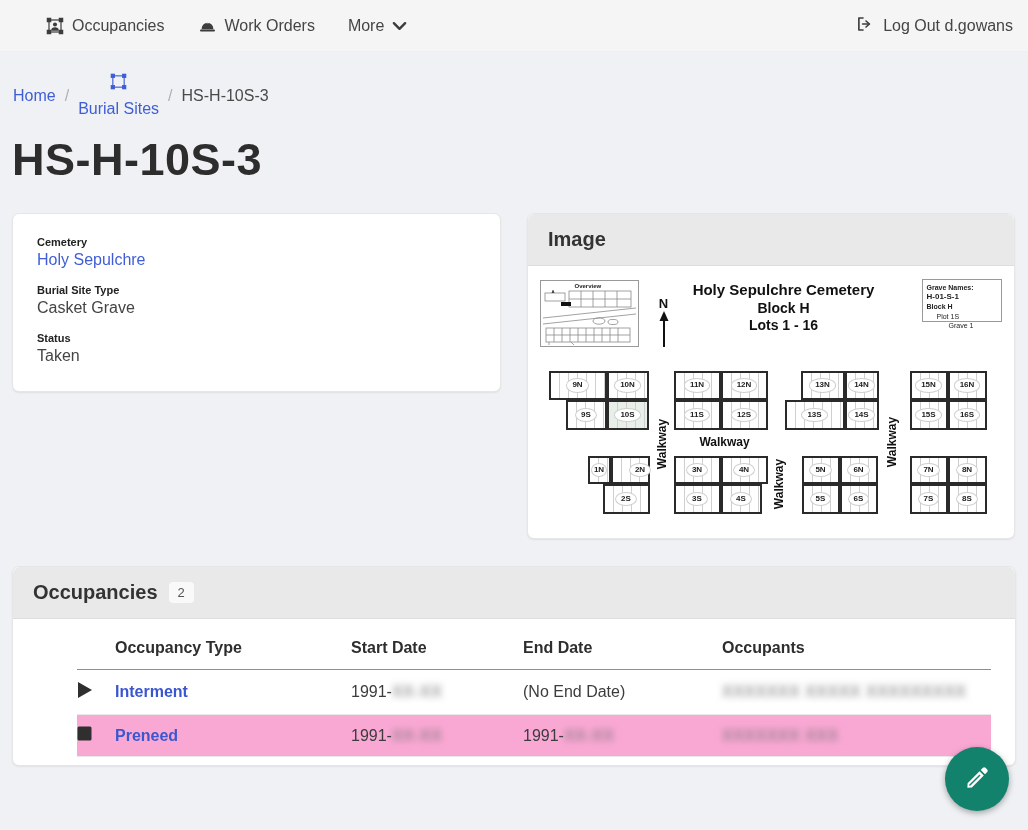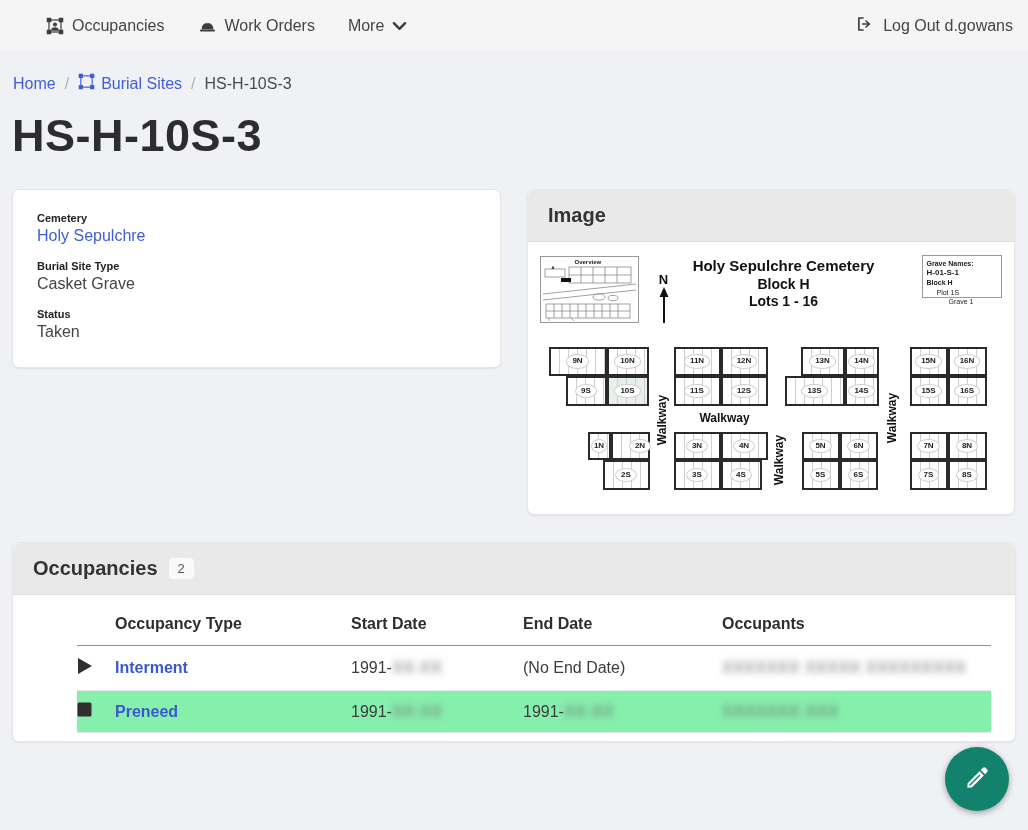--- a/index.html
+++ b/index.html
@@ -20,21 +20,21 @@
   .brand-title { font-size:17px; font-weight:bold; color:#3a3a3a; }
   .nav-item { display:flex; align-items:center; gap:8px; margin-left:33px; font-size:16px; color:#454545; cursor:pointer; }
   .nav-item svg { display:block; }
   .nav-spacer { flex:1; }
   .nav-logout { display:flex; align-items:center; gap:9px; font-size:16px; color:#454545; cursor:pointer; }
   
   .breadcrumb { display:flex; align-items:center; gap:9px; padding:21px 13px 0; font-size:16px; }
   .crumb-link { color:#3f5ed6; text-decoration:none; cursor:pointer; }
   .crumb-sep { color:#b0b0b0; }
   .crumb-current { color:#4a4a4a; }
-  .crumb-with-icon { display:flex; align-items:center; gap:6px; }
+  .crumb-with-icon { display:flex; align-items:center; gap:6px;flex-direction:column; }
   
   h1.page-title { font-size:45px; font-weight:600; color:#2d2d2d; margin:16px 0 0 12px; letter-spacing:0.5px; }
   
   .main-row { display:flex; align-items:flex-start; gap:26px; padding:0 12px; margin-top:27px; }
   .card {
     background:#fff; border:1px solid #e6e6e6; border-radius:7px;
     box-shadow:0 1px 2px rgba(0,0,0,0.07);
   }
   .card-header {
     background:#e9e9e9; border-radius:7px 7px 0 0; border-bottom:1px solid #dedede;
@@ -80,21 +80,21 @@
   
   .occ-section { margin:27px 12px 0; }
   .occ-card { width:1004px; }
   .count-badge { background:#f9f9f9; border-radius:4px; font-size:13px; font-weight:normal;
     color:#555; padding:3px 9px; margin-left:11px; }
   table.occ-table { border-collapse:collapse; table-layout:fixed; width:100%; }
   .occ-table-wrap { padding:4px 24px 8px;margin-left:40px; }
   .occ-table th { text-align:left; font-size:16px; font-weight:bold; color:#2e2e2e;
     padding:16px 0 12px; border-bottom:1px solid #8f8f8f; }
   .occ-table td { font-size:16px; color:#3c3c3c; padding:11px 0; border-bottom:1px solid #e8e8e8; }
-  .occ-table tr.alt td { background:#86efac; }
+  .occ-table tr.alt td { background:#f9a8d4; }
   .type-link { color:#3b57d0; font-weight:bold; text-decoration:none; cursor:pointer; }
   .row-glyph { display:inline-block; }
   .redacted { filter: blur(3.5px); color:#6e6e6e; letter-spacing:0.5px; user-select:none; }
   
   .fab {
     position:absolute; right:19px; bottom:19px; width:64px; height:64px; border-radius:50%;
     background:#12826c; border:none; cursor:pointer; display:flex; align-items:center; justify-content:center;
     box-shadow:0 2px 6px rgba(0,0,0,0.35);
   }
 </style>

